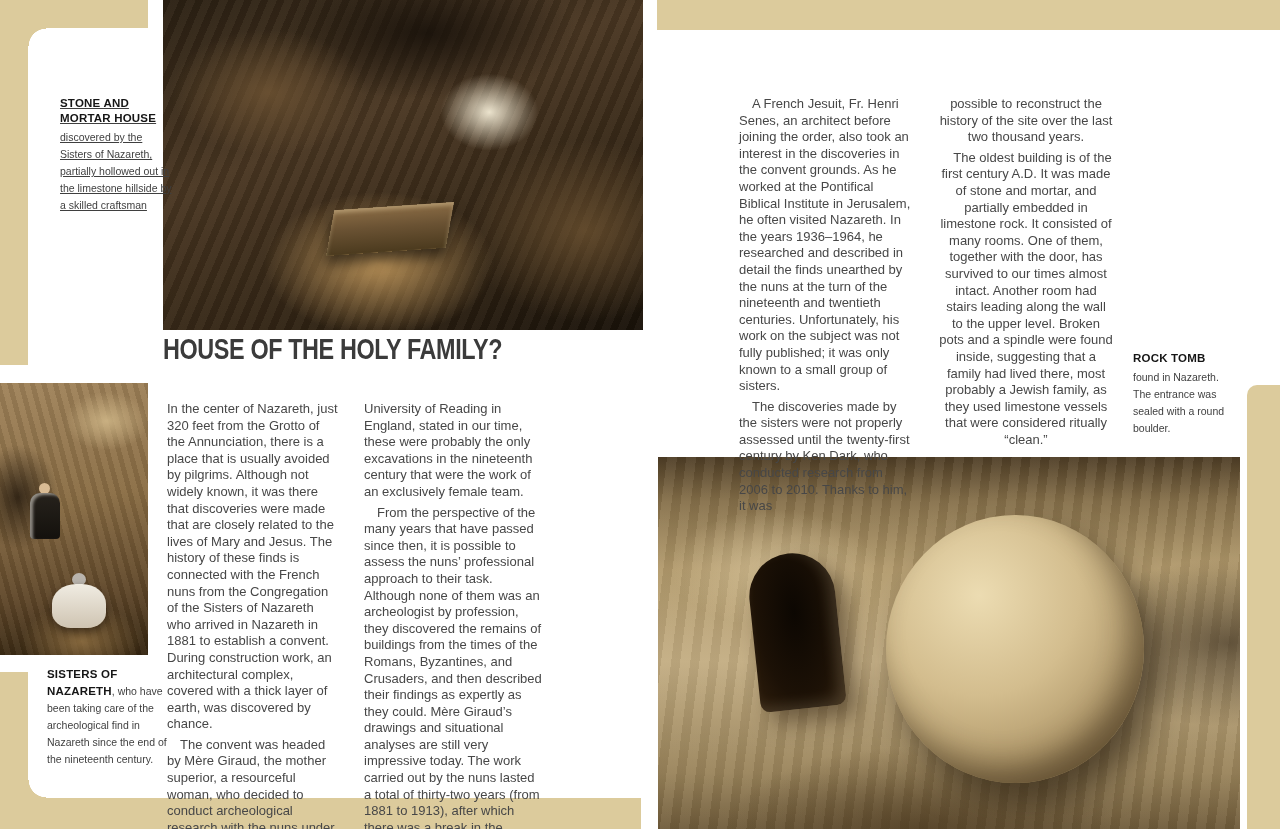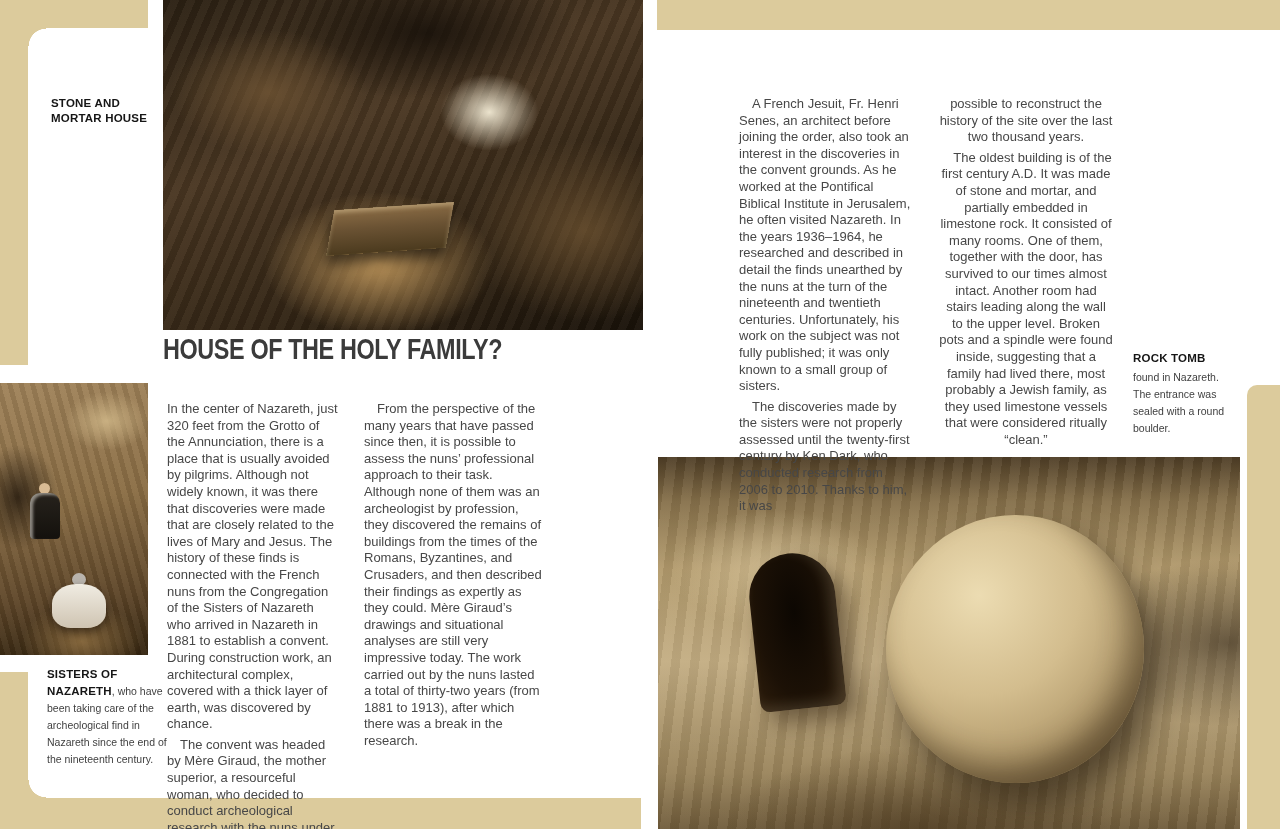--- a/index.html
+++ b/index.html
@@ -92,21 +92,21 @@
   .col1{left:163px;top:397px;width:182px;}
   .col2{left:360px;top:397px;width:187px;}
   .col3{left:735px;top:92px;width:182px;}
   .col4{left:935px;top:92px;width:182px;text-align:center;}
 
   
   .caption{position:absolute;font-size:10.5px;line-height:17px;color:#3f3f3f;}
   .caption .cap-title{display:block;font-weight:700;font-size:11.5px;line-height:15px;color:#151515;letter-spacing:0.2px;margin:0 0 3px 0;}
   .caption p{margin:0;}
   .caption .cap-title-inline{font-weight:700;font-size:11.5px;color:#151515;letter-spacing:0.2px;}
-  .cap-stone{left:51px;top:96px;width:113px;}
+  .cap-stone{left:60px;top:96px;width:113px;text-decoration:underline;}
   .cap-sisters{left:47px;top:666px;width:120px;}
   .cap-rocktomb{left:1133px;top:351px;width:102px;}
 </style>
 </head>
 <body>
 
 <div class="canvas">
 
   <div class="band band-tl-h"></div>
   <div class="band band-tl-v"></div>
@@ -137,34 +137,36 @@
     <div class="boulder"></div>
   </div>
 
   <h1 class="headline">HOUSE OF THE HOLY FAMILY?</h1>
 
   <div class="bodycol col1">
     <p>In the center of Nazareth, just 320 feet from the Grotto of the Annunciation, there is a place that is usually avoided by pilgrims. Although not widely known, it was there that discoveries were made that are closely related to the lives of Mary and Jesus. The history of these finds is connected with the French nuns from the Congregation of the Sisters of Nazareth who arrived in Nazareth in 1881 to establish a convent. During construction work, an architectural complex, covered with a thick layer of earth, was discovered by chance.</p>
     <p class="indent">The convent was headed by Mère Giraud, the mother superior, a resourceful woman, who decided to conduct archeological research with the nuns under her authority. As Ken Dark, a British archeologist from the</p>
   </div>
   <div class="bodycol col2">
+    <p>University of Reading in England, stated in our time, these were probably the only excavations in the nineteenth century that were the work of an exclusively female team.</p>
     <p class="indent">From the perspective of the many years that have passed since then, it is possible to assess the nuns’ professional approach to their task. Although none of them was an archeologist by profession, they discovered the remains of buildings from the times of the Romans, Byzantines, and Crusaders, and then described their findings as expertly as they could. Mère Giraud’s drawings and situational analyses are still very impressive today. The work carried out by the nuns lasted a total of thirty-two years (from 1881 to 1913), after which there was a break in the research.</p>
   </div>
 
   <div class="bodycol col3">
     <p class="indent">A French Jesuit, Fr. Henri Senes, an architect before joining the order, also took an interest in the discoveries in the convent grounds. As he worked at the Pontifical Biblical Institute in Jerusalem, he often visited Nazareth. In the years 1936–1964, he researched and described in detail the finds unearthed by the nuns at the turn of the nineteenth and twentieth centuries. Unfortunately, his work on the subject was not fully published; it was only known to a small group of sisters.</p>
     <p class="indent">The discoveries made by the sisters were not properly assessed until the twenty-first century by Ken Dark, who conducted research from 2006 to 2010. Thanks to him, it was</p>
   </div>
   <div class="bodycol col4">
     <p>possible to reconstruct the history of the site over the last two thousand years.</p>
     <p class="indent">The oldest building is of the first century A.D. It was made of stone and mortar, and partially embedded in limestone rock. It consisted of many rooms. One of them, together with the door, has survived to our times almost intact. Another room had stairs leading along the wall to the upper level. Broken pots and a spindle were found inside, suggesting that a family had lived there, most probably a Jewish family, as they used limestone vessels that were considered ritually “clean.”</p>
   </div>
 
   <div class="caption cap-stone">
     <span class="cap-title">STONE AND MORTAR HOUSE</span>
+    <p>discovered by the Sisters of Nazareth, partially hollowed out in the limestone hillside by a skilled craftsman</p>
   </div>
 
   <div class="caption cap-rocktomb">
     <span class="cap-title">ROCK TOMB</span>
     <p>found in Nazareth. The entrance was sealed with a round boulder.</p>
   </div>
 
   <div class="caption cap-sisters">
     <p><span class="cap-title-inline">SISTERS OF NAZARETH</span><span>, who have been taking care of the archeological find in Nazareth since the end of the nineteenth century.</span></p>
   </div>

